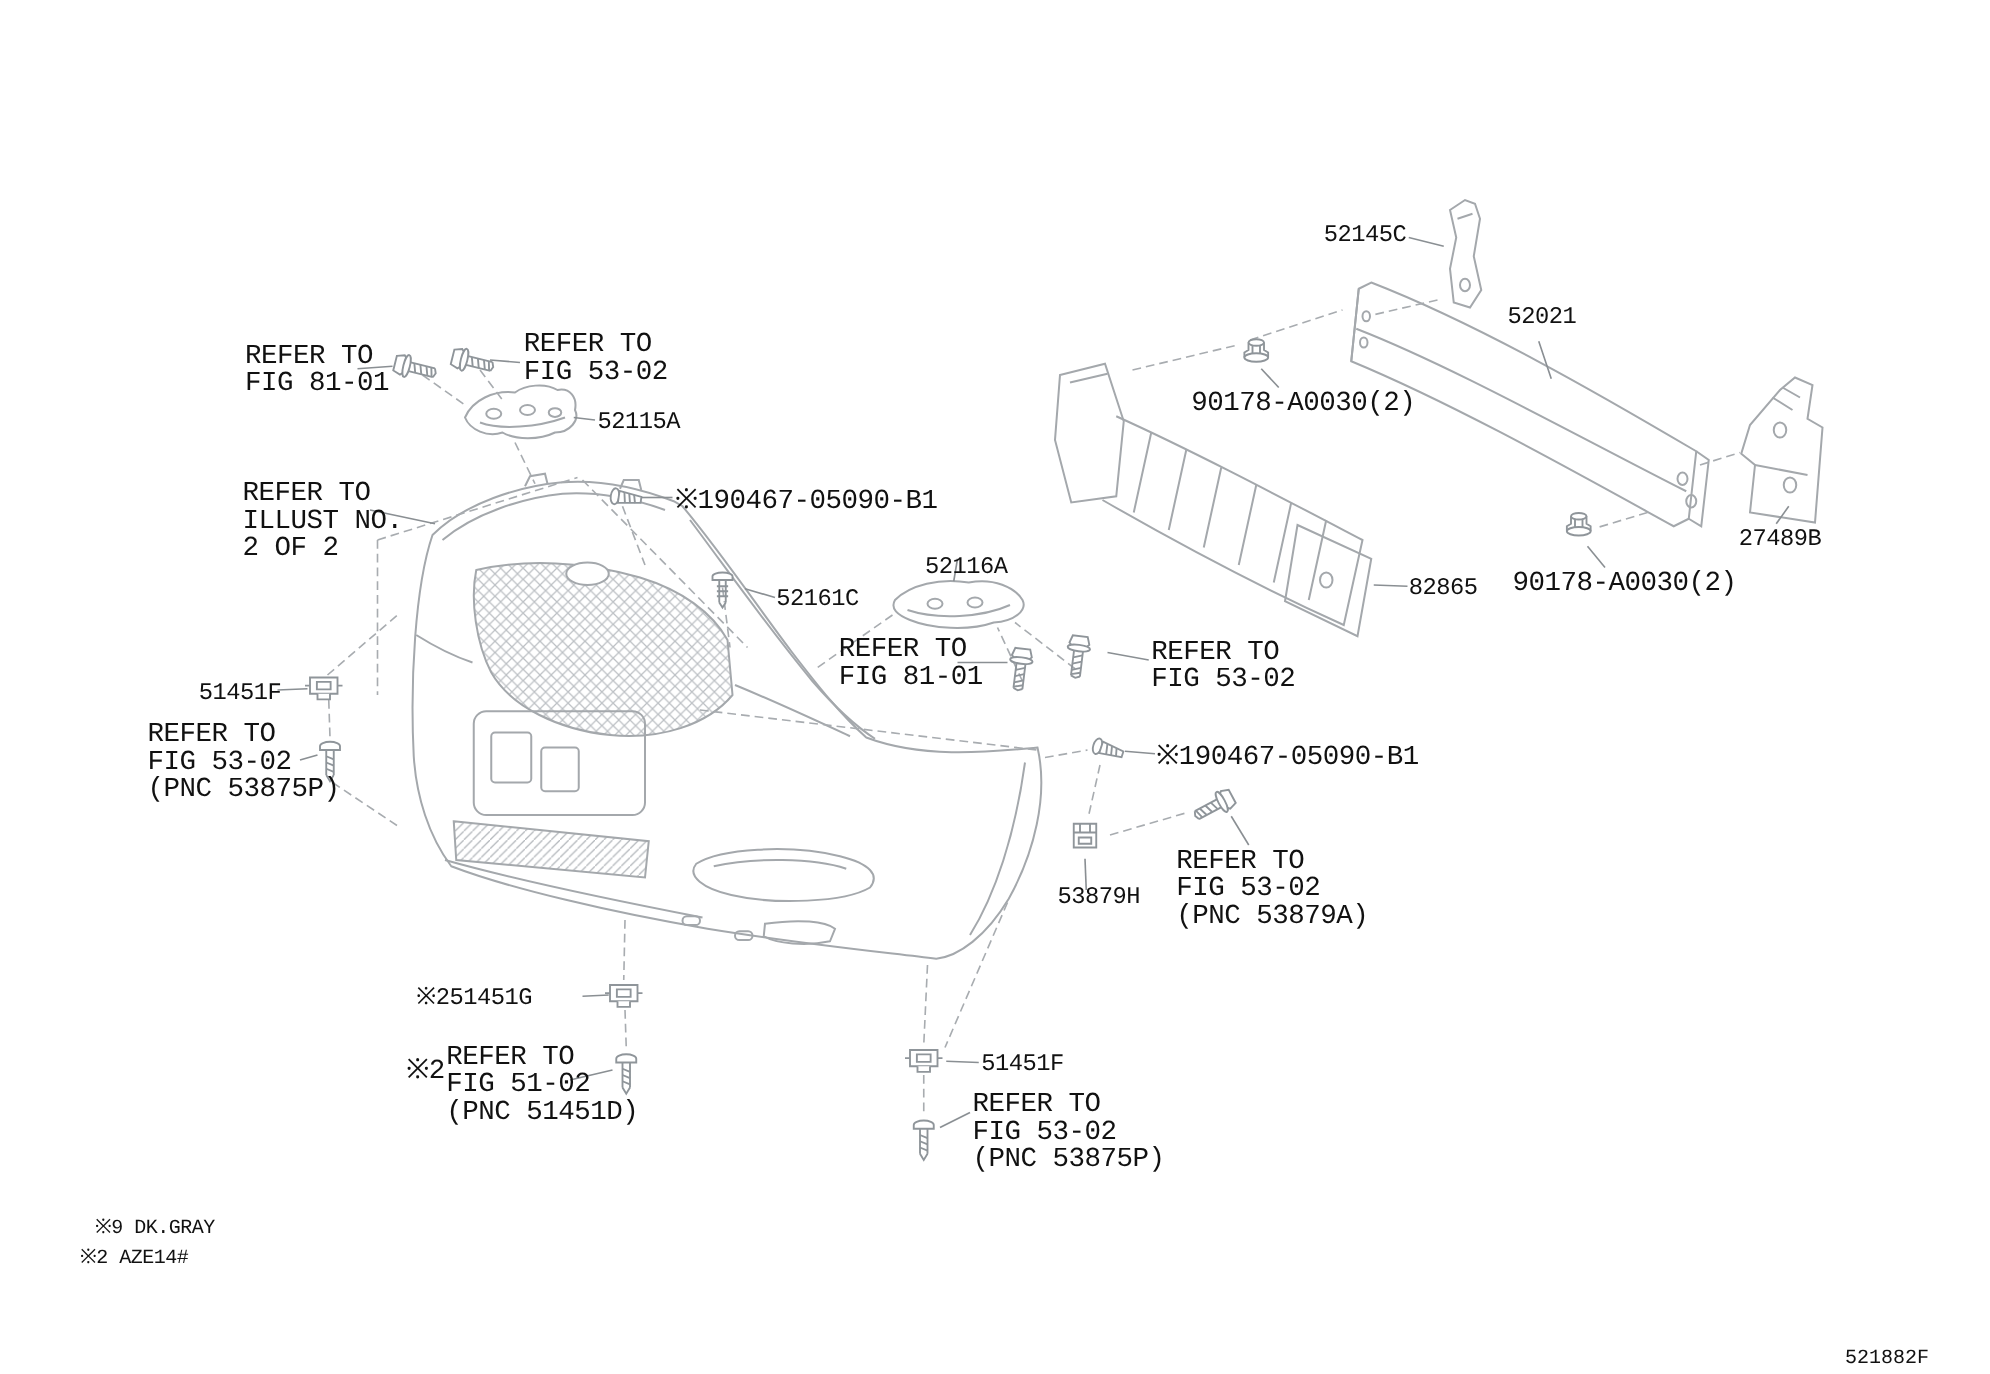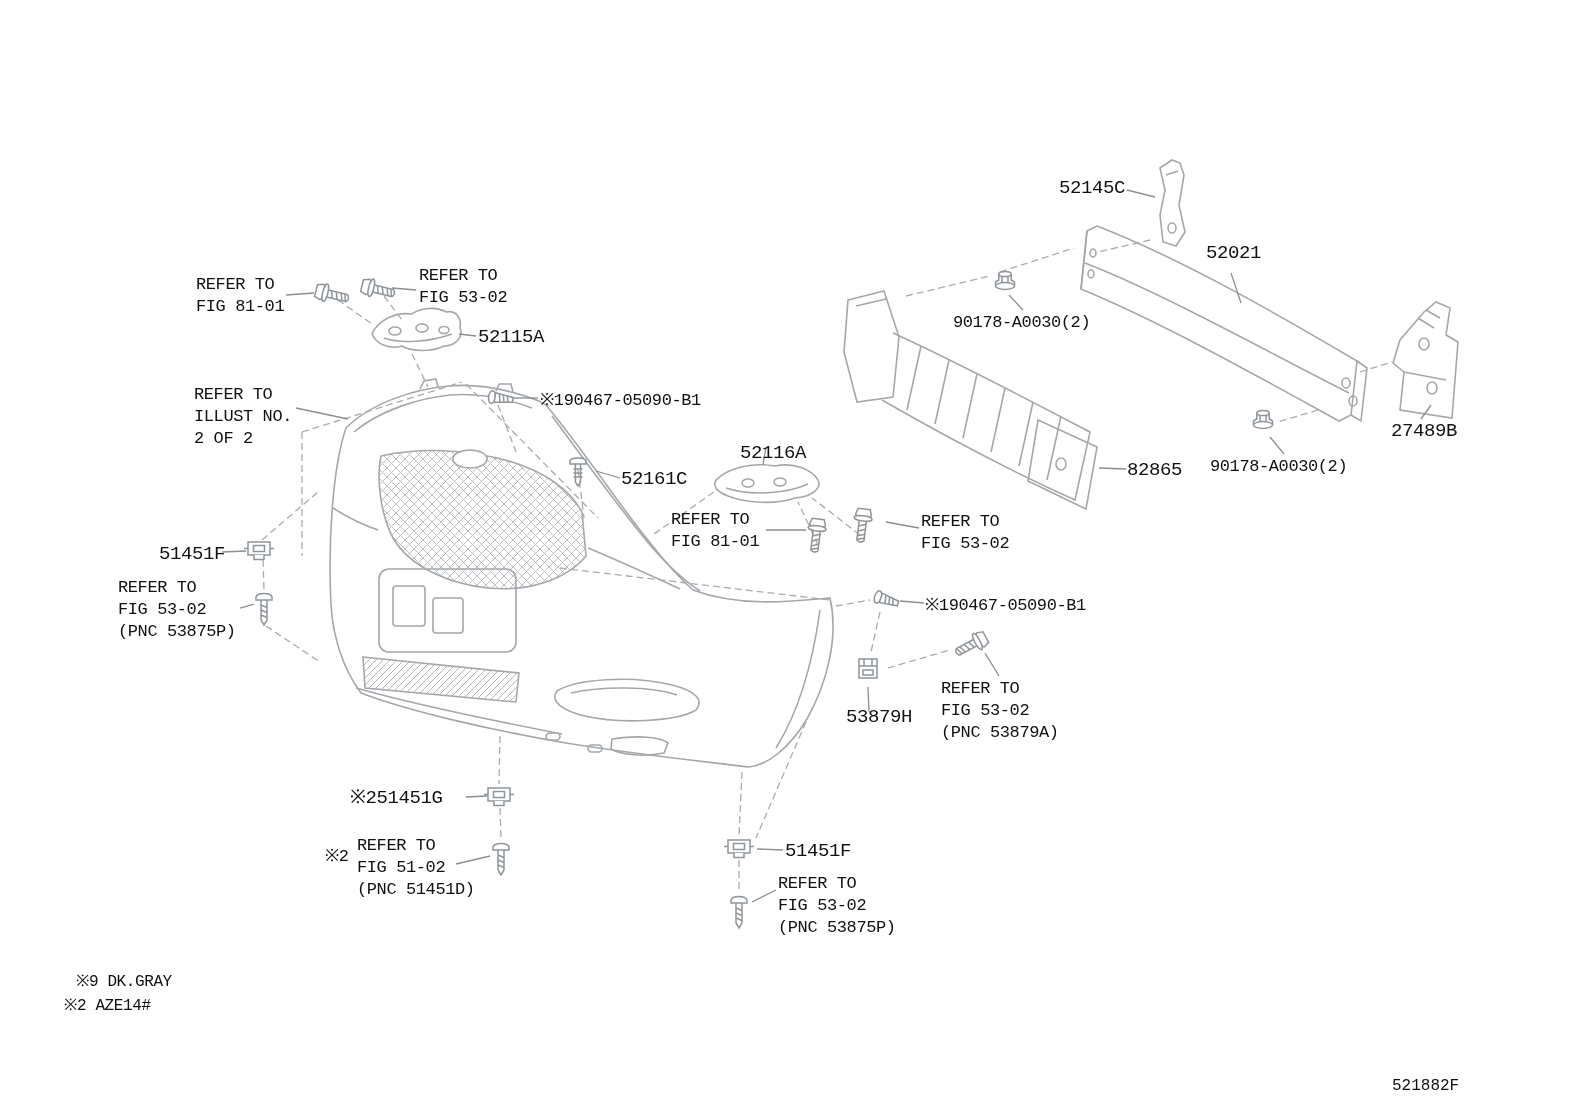--- a/index.html
+++ b/index.html
@@ -3,21 +3,21 @@
 <meta charset="utf-8">
 <style>
   html,body{margin:0;padding:0;background:#ffffff;}
   .stage{
     position:relative;width:1592px;height:1099px;background:#ffffff;overflow:hidden;
     font-family:Liberation Mono, monospace;color:#000;
   }
   .stage svg{position:absolute;left:0;top:0;}
   .lbl{
     position:absolute;white-space:pre-line;color:#111;
-    font-size:17px;line-height:22px;letter-spacing:-0.4px;
+    font-size:22px;line-height:22px;letter-spacing:-0.4px;
   }
   .lbl.pn{font-size:19px;line-height:23px;}
   .lbl.small{font-size:16px;line-height:22px;}
   .lbl.footer{font-size:16px;letter-spacing:0;}
 </style>
 </head>
 <body>
 
 <div class="stage">
 
@@ -244,27 +244,27 @@
   <div class="lbl pn" style="left:159px;top:543px">51451F</div>
   <div class="lbl" style="left:118px;top:577px">REFER TO
 FIG 53-02
 (PNC 53875P)</div>
   <div class="lbl" style="left:925px;top:595px">※190467-05090-B1</div>
   <div class="lbl" style="left:941px;top:678px">REFER TO
 FIG 53-02
 (PNC 53879A)</div>
   <div class="lbl pn" style="left:846px;top:706px">53879H</div>
 
-  <div class="lbl pn" style="left:350px;top:787px">※251451G</div>
+  <div class="lbl pn" style="left:333px;top:787px">※251451G</div>
   <div class="lbl" style="left:325px;top:846px">※2</div>
   <div class="lbl" style="left:357px;top:835px">REFER TO
 FIG 51-02
 (PNC 51451D)</div>
   <div class="lbl pn" style="left:785px;top:840px">51451F</div>
   <div class="lbl" style="left:778px;top:873px">REFER TO
 FIG 53-02
 (PNC 53875P)</div>
 
   <div class="lbl small" style="left:76px;top:971px">※9 DK.GRAY</div>
   <div class="lbl small" style="left:64px;top:995px">※2 AZE14#</div>
-  <div class="lbl footer" style="left:1392px;top:1075px">521882F</div>
+  <div class="lbl footer" style="left:1476px;top:1075px">521882F</div>
 
 </div>
 
 </body></html>

